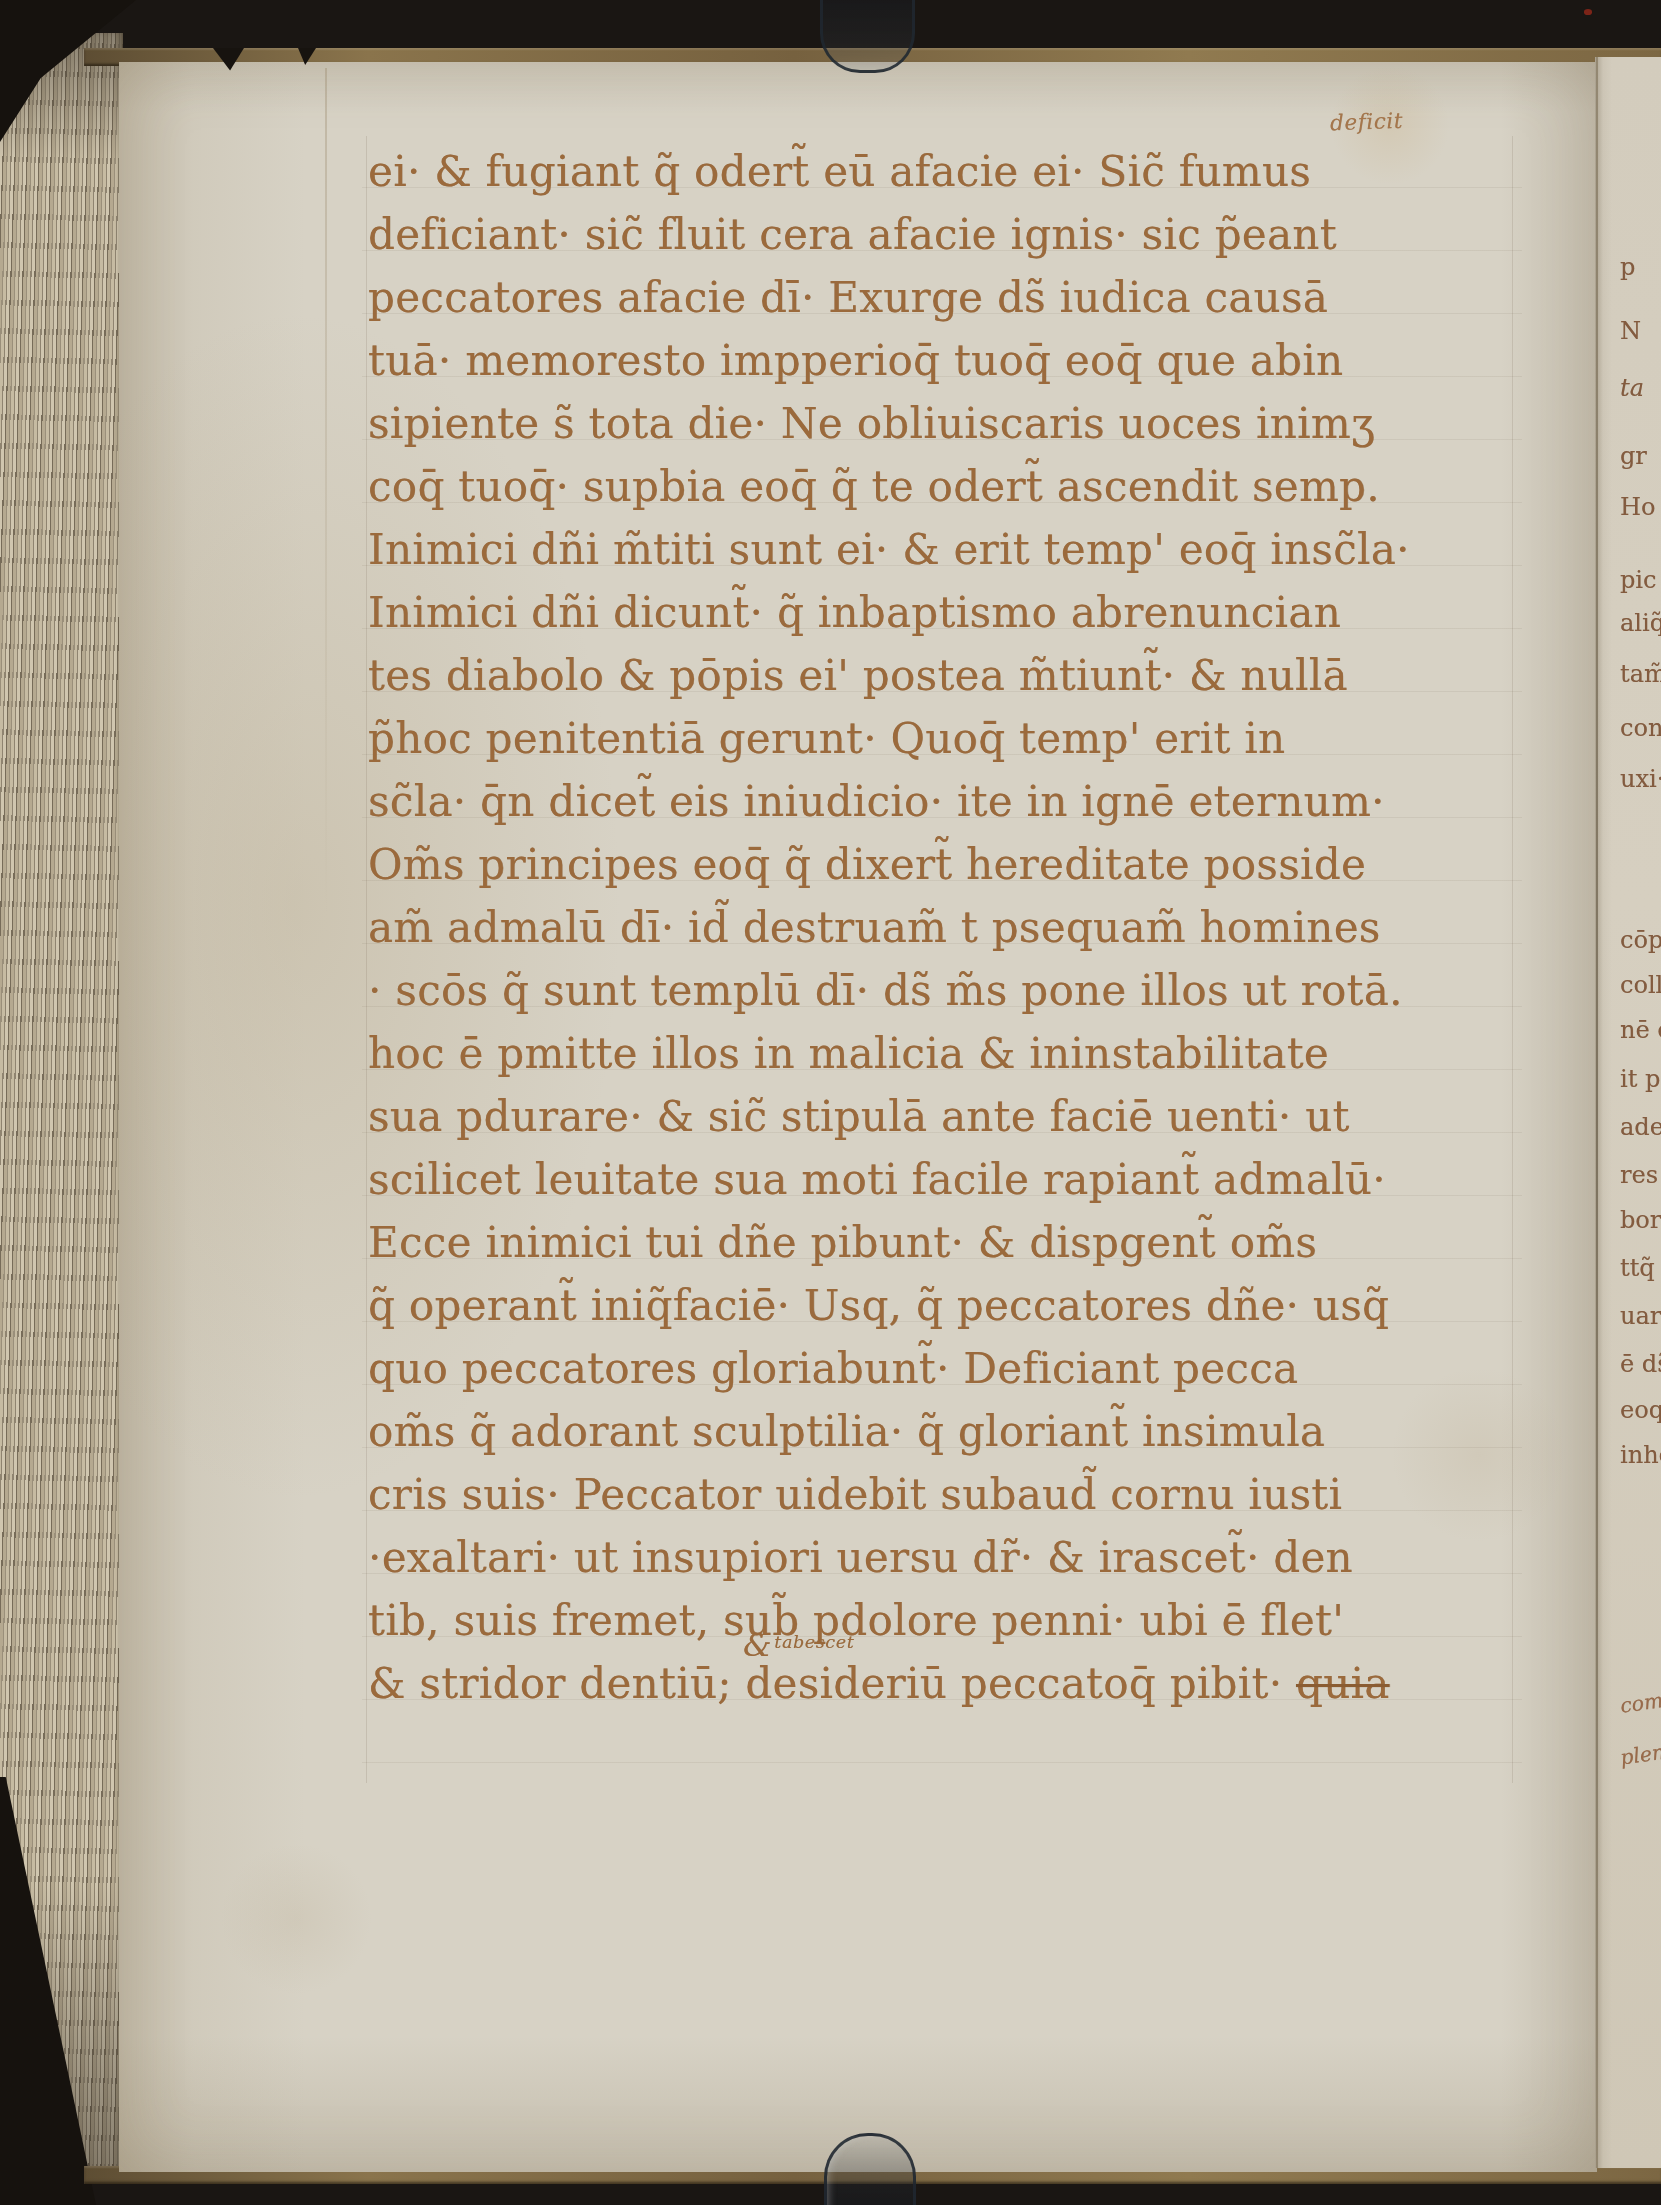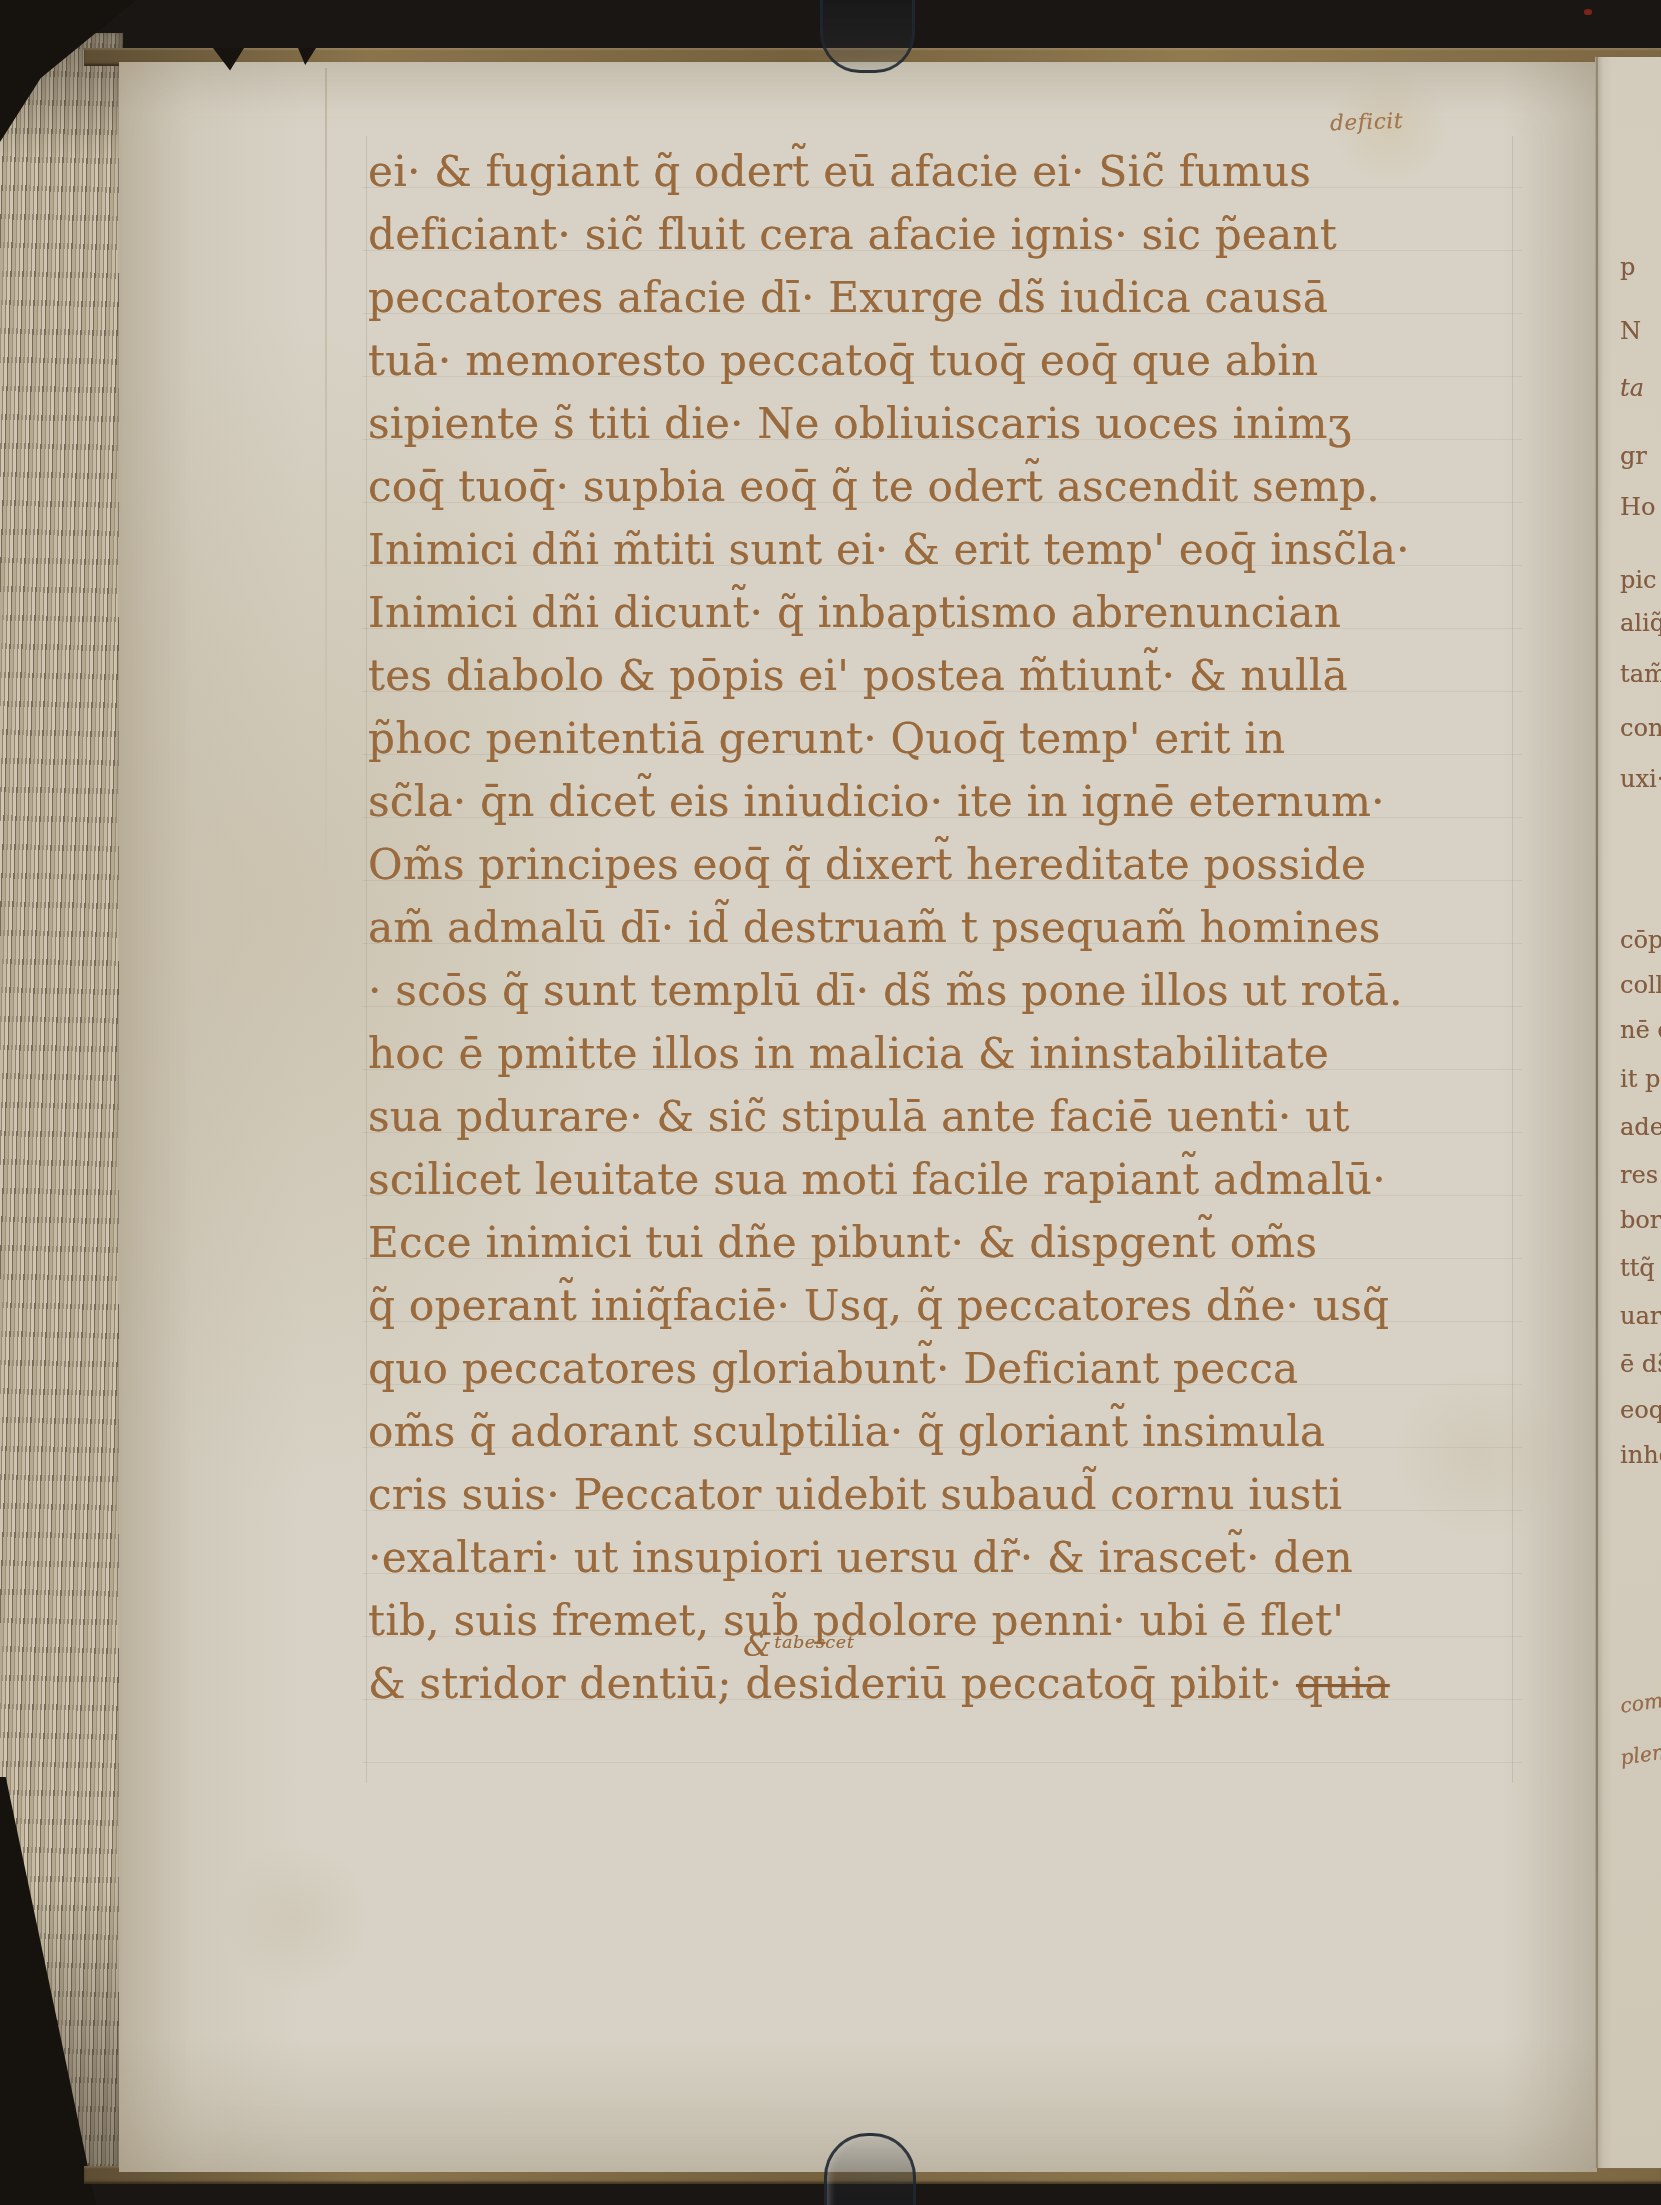--- a/index.html
+++ b/index.html
@@ -124,22 +124,22 @@
   <div class="rule-v left"></div>
   <div class="rule-v right"></div>
   <div class="red-speck"></div>
 
   <div class="marginal-note">deficit</div>
 
   <div class="textblock">
     <div class="line"><span>ei· &amp; fugiant q̃ odert̃ eū afacie ei· Sic̃ fumus</span></div>
     <div class="line"><span>deficiant· sic̃ fluit cera afacie ignis· sic p̃eant</span></div>
     <div class="line"><span>peccatores afacie dī· Exurge ds̃ iudica causā</span></div>
-    <div class="line"><span>tuā· memoresto peccatoq̄ tuoq̄ eoq̄ que abin</span></div>
-    <div class="line"><span>sipiente s̃ titi die· Ne obliuiscaris uoces inimʒ</span></div>
+    <div class="line"><span>tuā· memoresto impperioq̄ tuoq̄ eoq̄ que abin</span></div>
+    <div class="line"><span>sipiente s̃ tota die· Ne obliuiscaris uoces inimʒ</span></div>
     <div class="line"><span>coq̄ tuoq̄· supbia eoq̄ q̃ te odert̃ ascendit semp.</span></div>
     <div class="line"><span>Inimici dñi m̃titi sunt ei· &amp; erit temp' eoq̄ insc̃la·</span></div>
     <div class="line"><span>Inimici dñi dicunt̃· q̃ inbaptismo abrenuncian</span></div>
     <div class="line"><span>tes diabolo &amp; pōpis ei' postea m̃tiunt̃· &amp; nullā</span></div>
     <div class="line"><span>p̃hoc penitentiā gerunt· Quoq̄ temp' erit in</span></div>
     <div class="line"><span>sc̃la· q̄n dicet̃ eis iniudicio· ite in ignē eternum·</span></div>
     <div class="line"><span>Om̃s principes eoq̄ q̃ dixert̃ hereditate posside</span></div>
     <div class="line"><span>am̃ admalū dī· id̃ destruam̃ t psequam̃ homines</span></div>
     <div class="line"><span>· scōs q̃ sunt templū dī· ds̃ m̃s pone illos ut rotā.</span></div>
     <div class="line"><span>hoc ē pmitte illos in malicia &amp; ininstabilitate</span></div>

